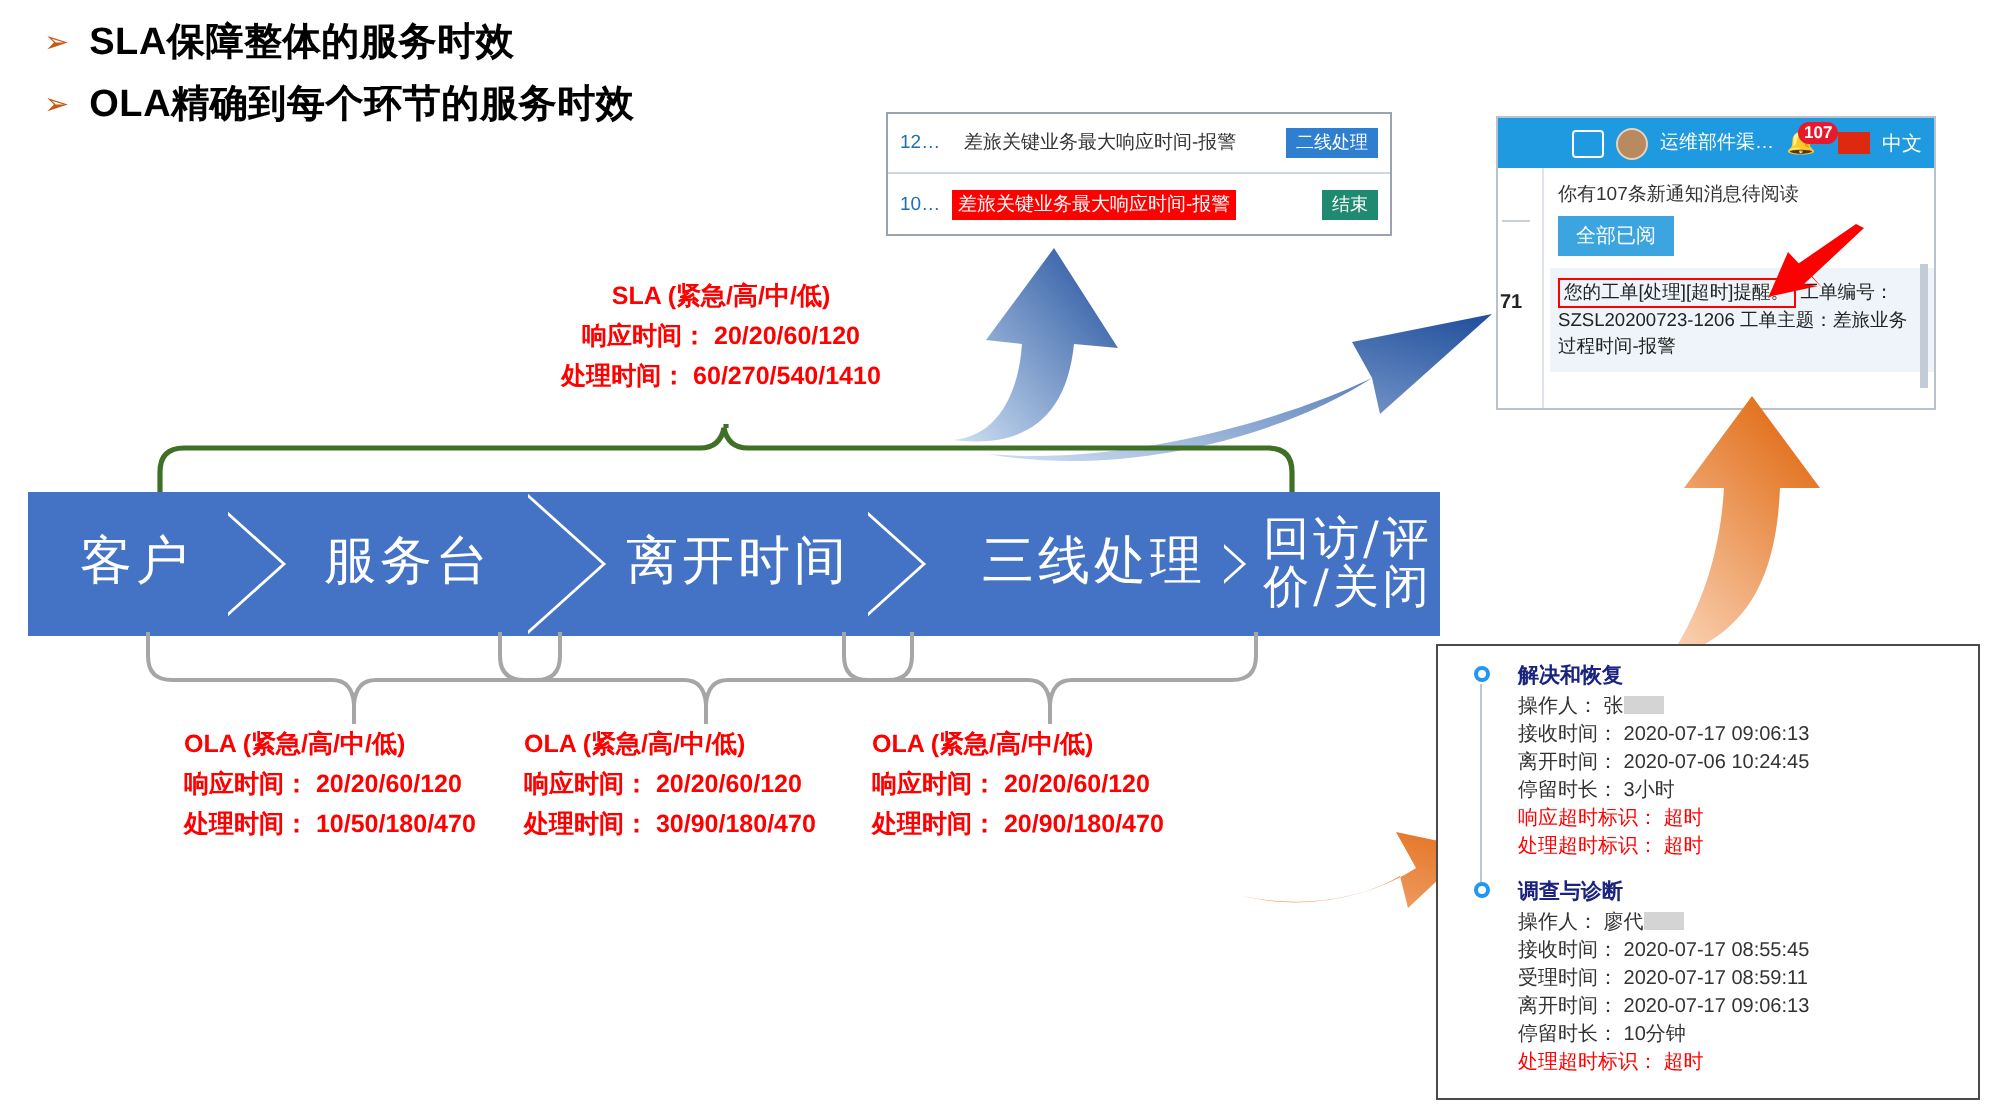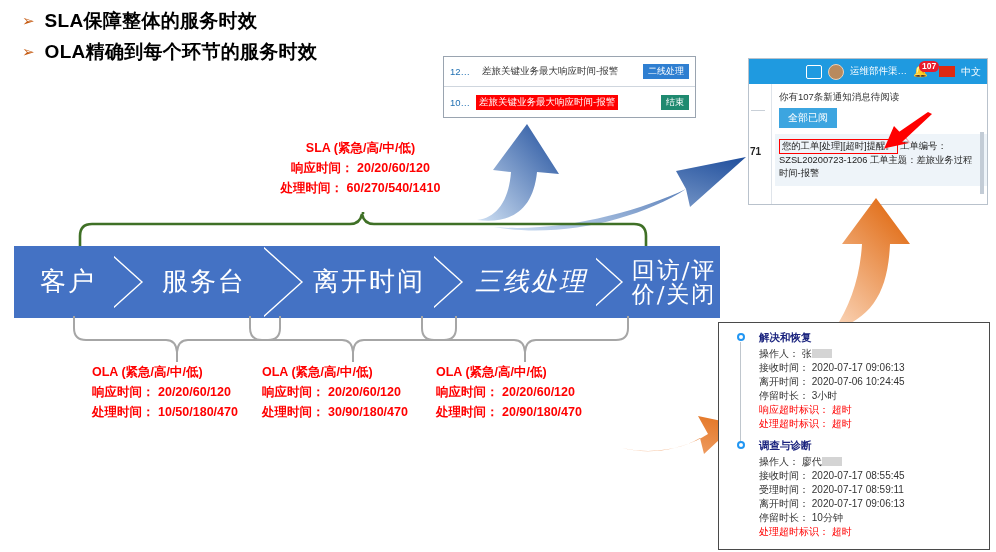--- a/index.html
+++ b/index.html
@@ -63,21 +63,21 @@
   .alarm-row.r1{border-bottom:1px solid #cfd6de;}
   .alarm-id{width:26px;color:#1f6fb2;flex:0 0 auto;}
   .alarm-name{flex:1 1 auto;padding-left:6px;white-space:nowrap;}
   .alarm-name.alert{background:#ff0000;color:#ffffff;padding:1px 3px;flex:0 0 auto;}
   .alarm-tag{flex:0 0 auto;color:#fff;padding:1px 5px;font-size:9px;}
   .tag-blue{background:#2f7fd1;}
   .tag-green{background:#1f8a70;}
 
   
   #notif{
-    left:748px;top:58px;width:240px;height:147px;
+    left:748px;top:58px;width:220px;height:147px;
     background:#ffffff;border:1px solid #b9c2cc;box-sizing:border-box;overflow:hidden;
   }
   #notif-bar{
     height:25px;background:#1f9ae0;display:flex;align-items:center;
     justify-content:flex-end;padding-right:6px;gap:6px;color:#fff;font-size:10px;
   }
   .nb-icon{width:14px;height:12px;border:1.4px solid #ffffff;border-radius:2px;flex:0 0 auto;}
   .nb-avatar{
     width:14px;height:14px;border-radius:50%;
     background:#b98a5e;flex:0 0 auto;border:1px solid #e7d2bd;
@@ -234,21 +234,21 @@
   </svg>
   <div class="chev" style="left:130px;width:120px;">
     <span>服务台</span>
   </div>
   <div class="chev" style="left:8px;width:92px;">
     <span>客户</span>
   </div>
   <div class="chev" style="left:290px;width:130px;">
     <span>离开时间</span>
   </div>
-  <div class="chev" style="left:452px;width:130px;font-style:italic;">
+  <div class="chev" style="left:468px;width:130px;">
     <span>三线处理</span>
   </div>
   <div class="chev" style="left:614px;width:92px;font-size:23px;">
     <span>
       <span style="display:block">回访/评</span>
       <span style="display:block">价/关闭</span>
     </span>
   </div>
 </div>
 

